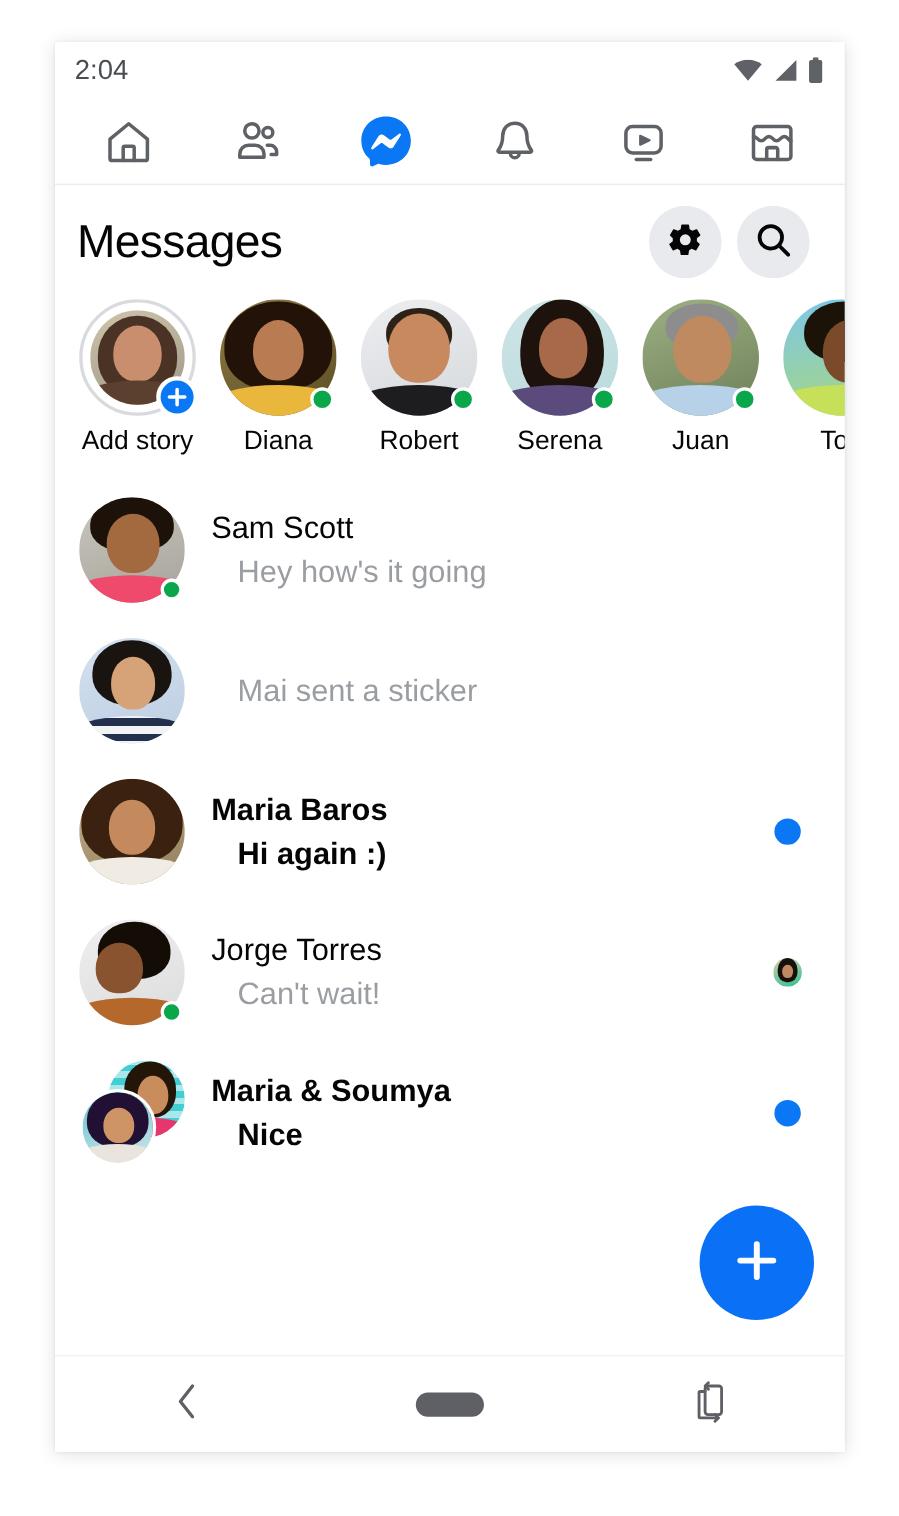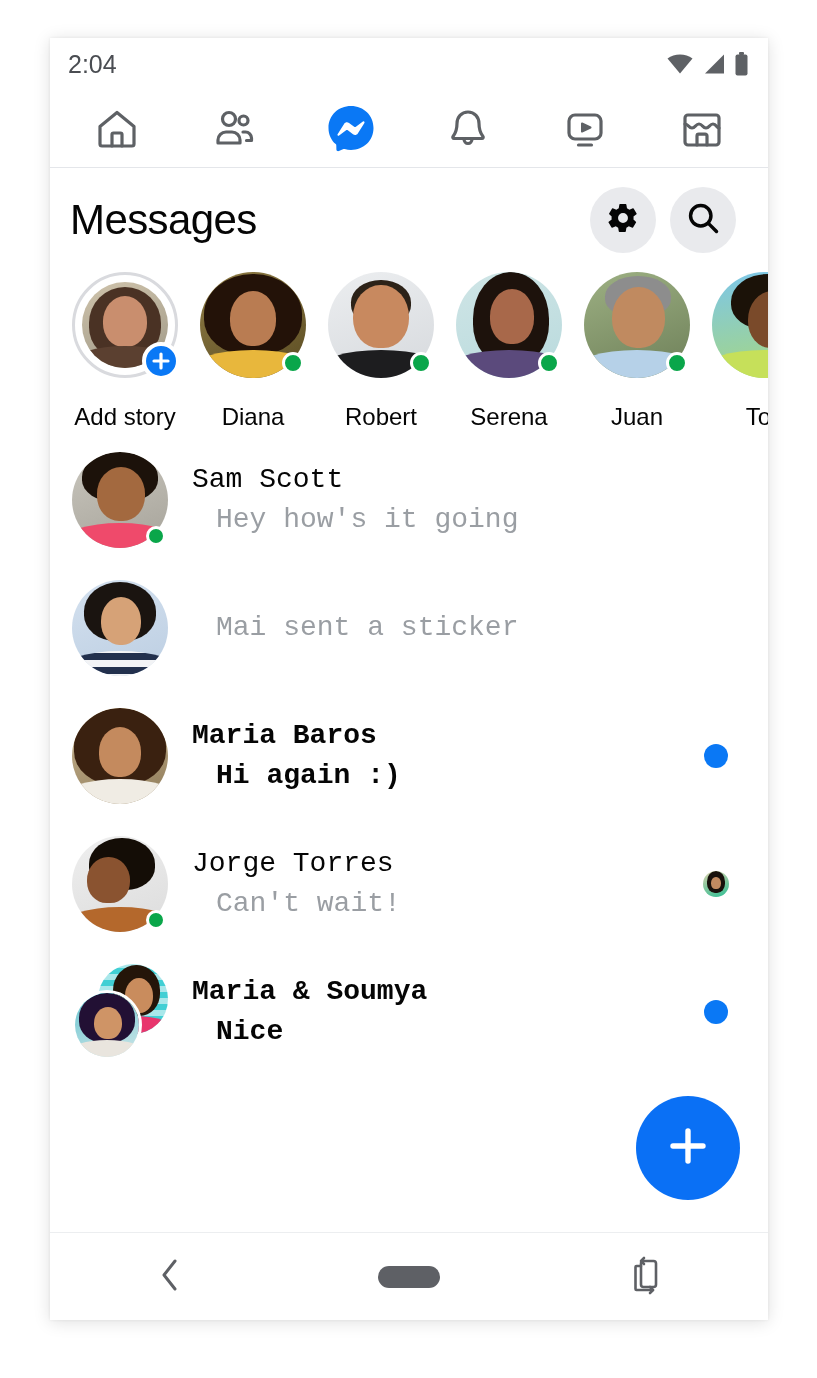--- a/index.html
+++ b/index.html
@@ -83,41 +83,41 @@
     width: 22px; height: 22px; border-radius: 50%;
     background: #0aa64a; border: 3px solid #fff;
   }
   .plus-badge {
     position: absolute; right: -2px; bottom: -2px;
     width: 38px; height: 38px; border-radius: 50%;
     background: #0a78f5; border: 4px solid #fff;
     display: flex; align-items: center; justify-content: center;
   }
   .story-name {
-    margin-top: 25px; font-size: 24px; color: #050505;
+    margin-top: 9px; font-size: 24px; color: #050505;
     white-space: nowrap;
   }
 
   
   .convlist { width: 100%; padding-top: 4px; }
   .conv {
     height: 128px; display: flex; align-items: center;
     padding: 0 30px 0 22px; cursor: pointer;
   }
   .conv-av-wrap { position: relative; width: 96px; height: 96px; flex: 0 0 96px; }
   .conv-av { width: 96px; height: 96px; border-radius: 50%; overflow: hidden; position: relative; }
   .conv-dot {
     position: absolute; right: 2px; bottom: 2px;
     width: 20px; height: 20px; border-radius: 50%;
     background: #0aa64a; border: 3px solid #fff;
   }
   .stack { position: relative; width: 96px; height: 96px; }
   .stack .s1 { position: absolute; right: 0; top: 0; width: 70px; height: 70px; border-radius: 50%; overflow: hidden; }
   .stack .s2 { position: absolute; left: 0; bottom: 0; width: 70px; height: 70px; border-radius: 50%; overflow: hidden; border: 3px solid #fff; }
-  .conv-text { flex: 1 1 auto; margin-left: 24px; min-width: 0; font-family: Liberation Mono, monospace; }
+  .conv-text { flex: 1 1 auto; margin-left: 24px; min-width: 0; }
   .conv-name { font-size: 28px; color: #050505; line-height: 1.42; white-space: nowrap; }
   .conv-snippet { font-size: 28px; color: #9a9ea3; line-height: 1.42; white-space: nowrap; margin-left: 24px; }
   .conv.unread .conv-name, .conv.unread .conv-snippet { font-weight: 700; color: #050505; }
   .conv-right { flex: 0 0 auto; width: 44px; display: flex; align-items: center; justify-content: center; }
   .unread-dot { width: 24px; height: 24px; border-radius: 50%; background: #0a78f5; }
   .seen-av { width: 26px; height: 26px; border-radius: 50%; overflow: hidden; position: relative; }
 
   
   .fab {
     position: absolute; right: 28px; bottom: 120px;

